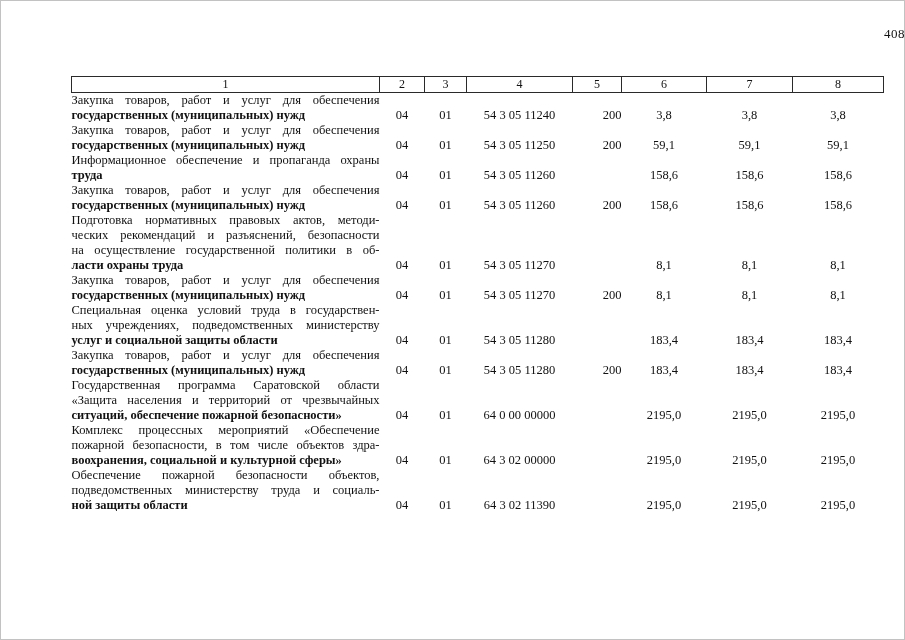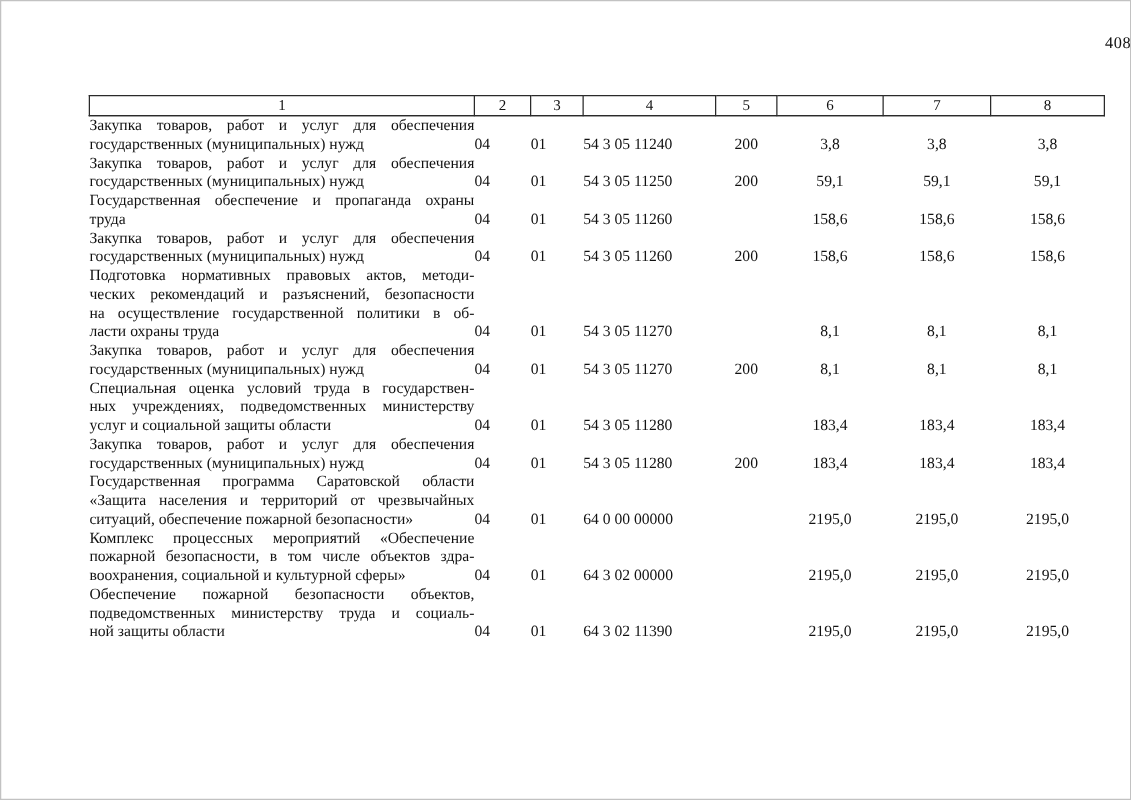--- a/index.html
+++ b/index.html
@@ -46,24 +46,25 @@
     line-height: 15px;
   }
   td.name-cell { padding-left: 5px; padding-right: 3px; }
   td.name-cell .line {
     text-align: justify;
     text-align-last: justify;
     white-space: nowrap;
   }
   td.name-cell .line.last {
     text-align-last: left;
-  }
-  td.center { text-align: left; }
+    font-weight: bold;
+  }
+  td.center { text-align: center; }
   td.right  { text-align: center; padding-right: 7px; }
-  td.right5 { text-align: center; padding-right: 3px; margin-top: 23px; }
+  td.right5 { text-align: right; padding-right: 3px; margin-top: 23px; }
 </style>
 </head>
 <body>
 
 <div class="page">
   <div class="page-number">408</div>
 
   <table class="budget-table">
     <colgroup>
       <col style="width:308px">
@@ -109,21 +110,21 @@
           <td class="center">04</td>
           <td class="center">01</td>
           <td class="center">54 3 05 11250</td>
           <td class="right5">200</td>
           <td class="right">59,1</td>
           <td class="right">59,1</td>
           <td class="right">59,1</td>
         </tr>
         <tr>
           <td class="name-cell">
-            <div class="line">Государственная обеспечение и пропаганда охраны</div>
+            <div class="line">Информационное обеспечение и пропаганда охраны</div>
             <div class="line last">труда</div>
           </td>
           <td class="center">04</td>
           <td class="center">01</td>
           <td class="center">54 3 05 11260</td>
           <td class="right5"></td>
           <td class="right">158,6</td>
           <td class="right">158,6</td>
           <td class="right">158,6</td>
         </tr>

